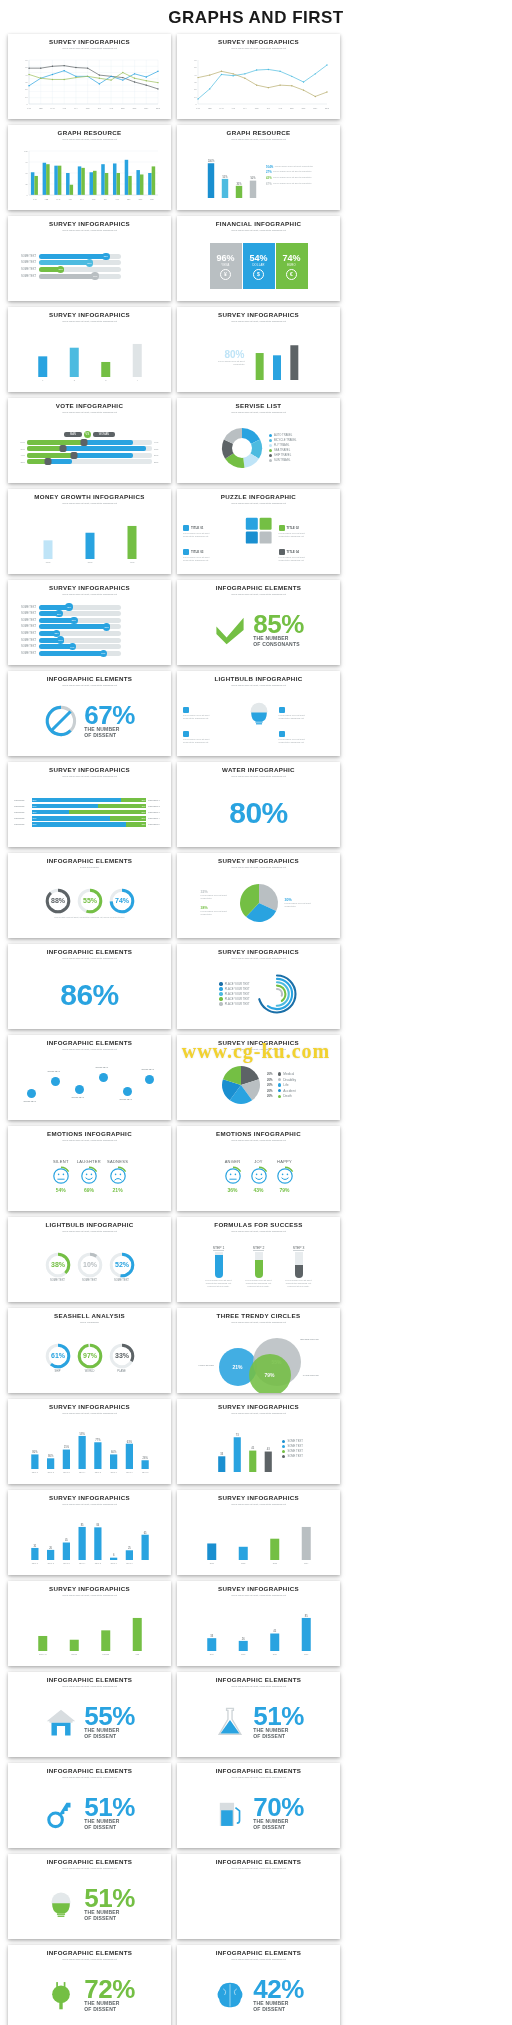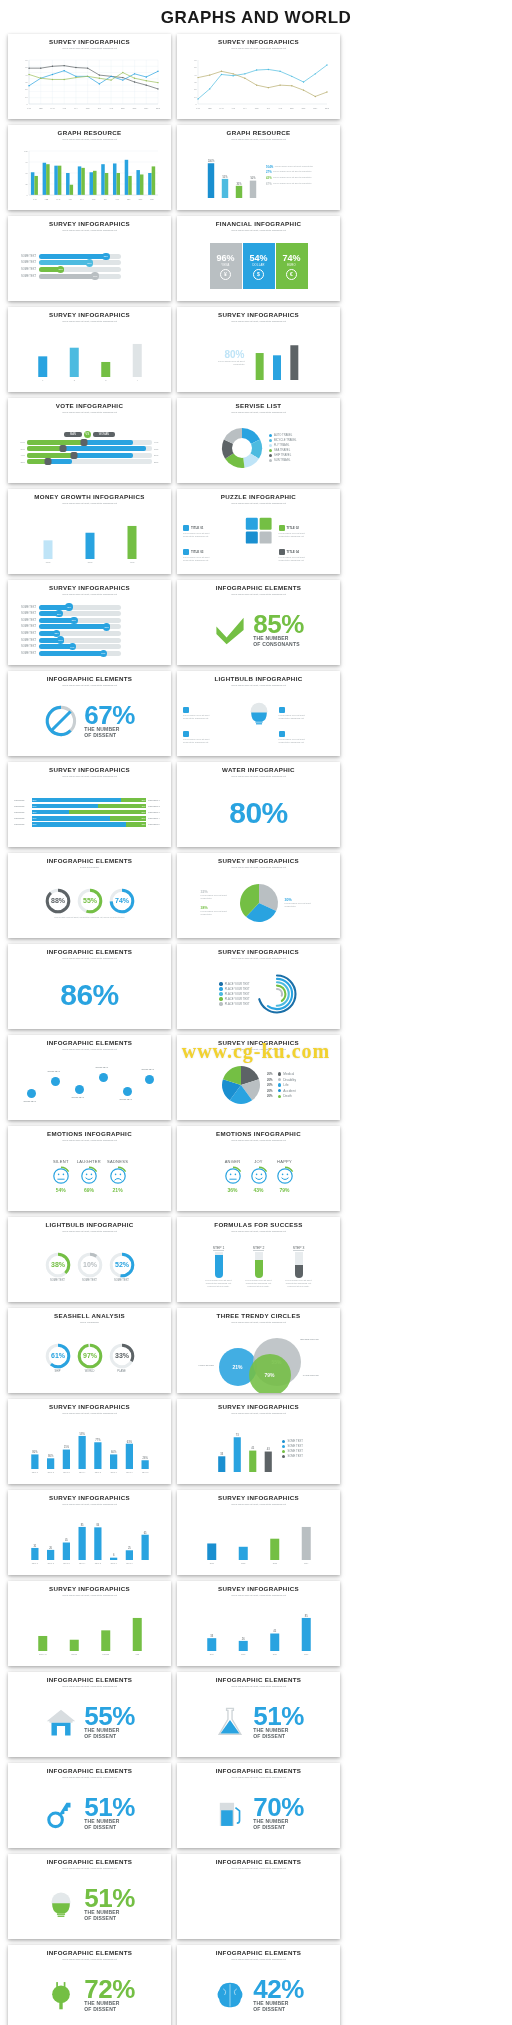--- a/index.html
+++ b/index.html
@@ -58,21 +58,21 @@
     position:absolute; left:0; right:0; text-align:center;
     font-size:20px; font-weight:bold; color:#f2d22e; letter-spacing:1px;
     font-family:"Liberation Serif", serif; text-shadow:0 0 2px rgba(0,0,0,.15);
     pointer-events:none; z-index:5;
   }
   .tinytxt { font-size:2.2px; color:#a6adb1; line-height:1.4; }
 </style>
 </head>
 <body>
 
-<h1 class="section-title" id="title-graphs">GRAPHS AND WORLD</h1>
+<h1 class="section-title" id="title-graphs">GRAPHS AND FIRST</h1>
 <div class="grid" id="grid-graphs">
     <div class="card">
       <div class="c-title">SURVEY INFOGRAPHICS</div>
       <div class="c-sub">Lorem ipsum dolor sit amet, consectetur adipiscing elit.</div>
       <div class="body">
         <svg width="140" height="52" viewBox="0 0 140 52">
           <line x1="9" y1="2" x2="9" y2="46" stroke="#e8f1f6" stroke-width="0.35"></line>
           <line x1="20.727272727272727" y1="2" x2="20.727272727272727" y2="46" stroke="#e8f1f6" stroke-width="0.35"></line>
           <line x1="32.45454545454545" y1="2" x2="32.45454545454545" y2="46" stroke="#e8f1f6" stroke-width="0.35"></line>
           <line x1="44.18181818181818" y1="2" x2="44.18181818181818" y2="46" stroke="#e8f1f6" stroke-width="0.35"></line>

